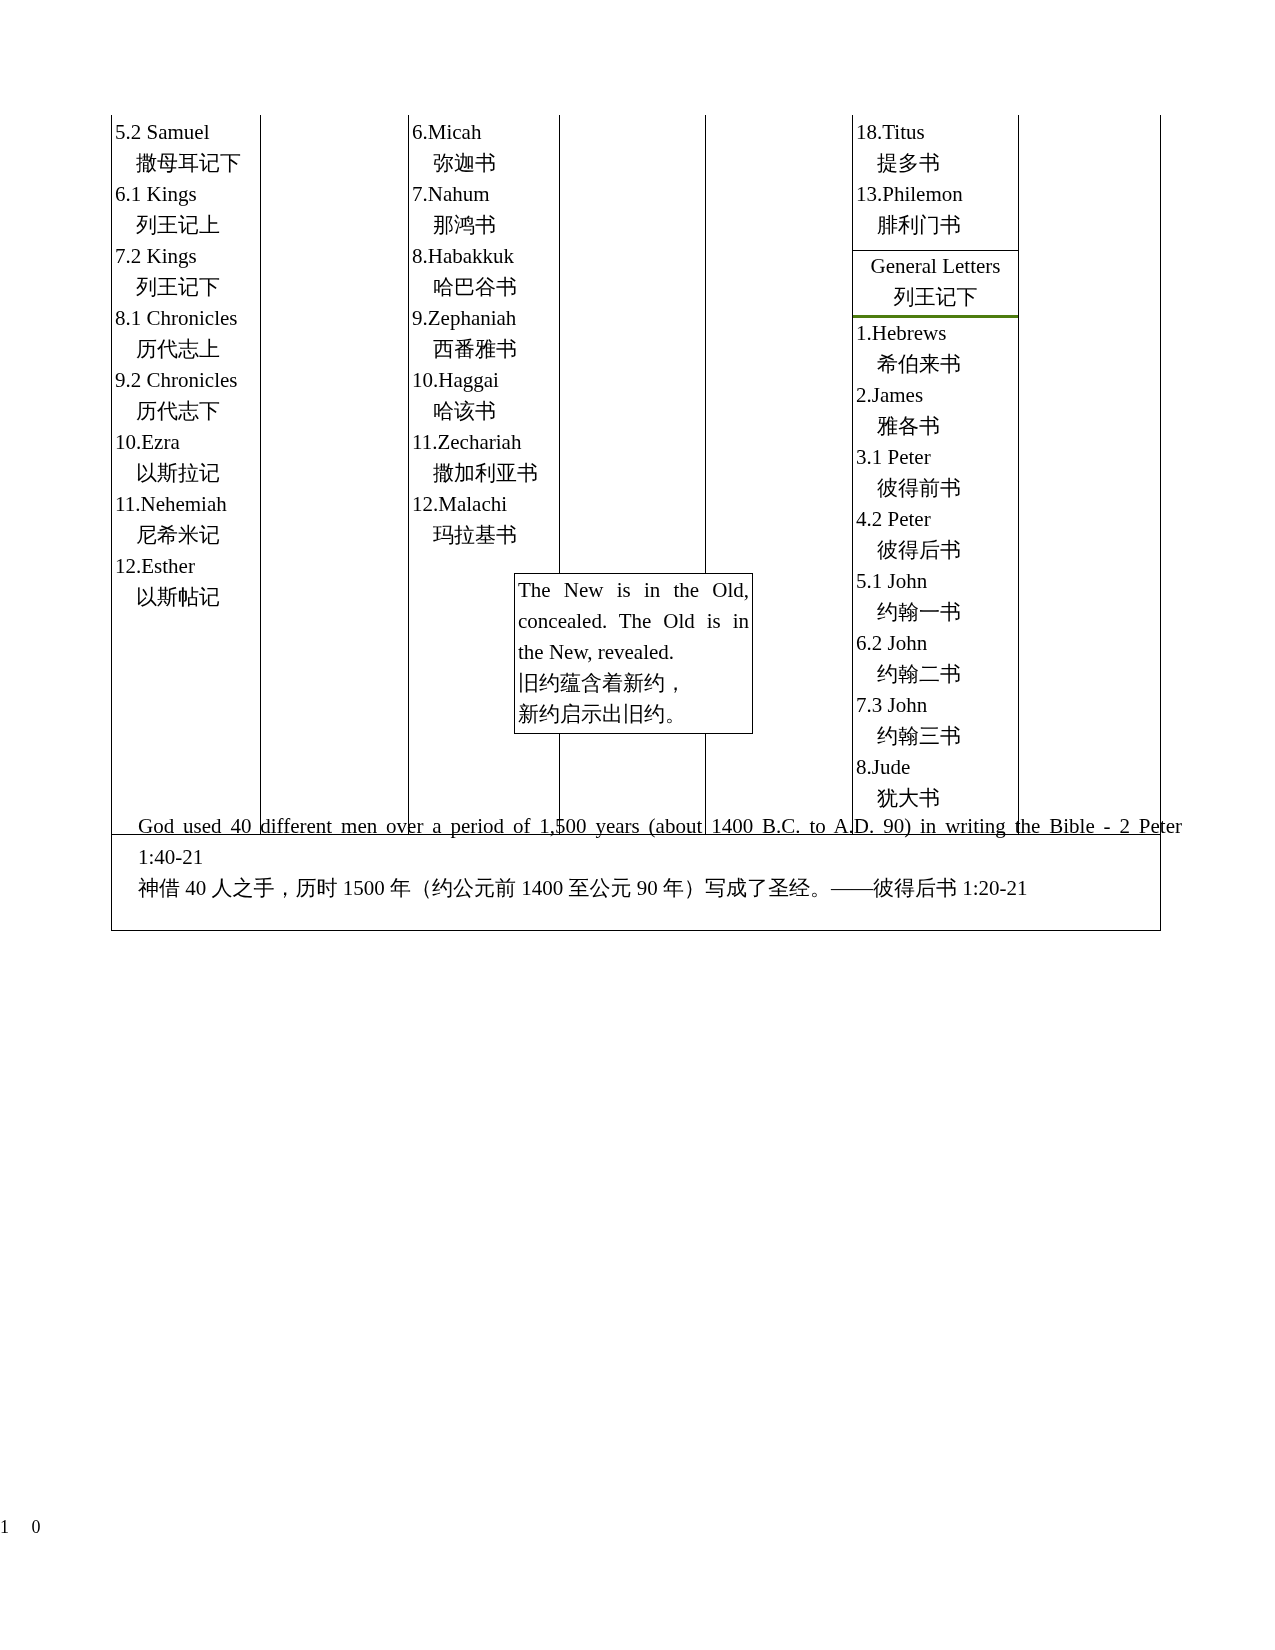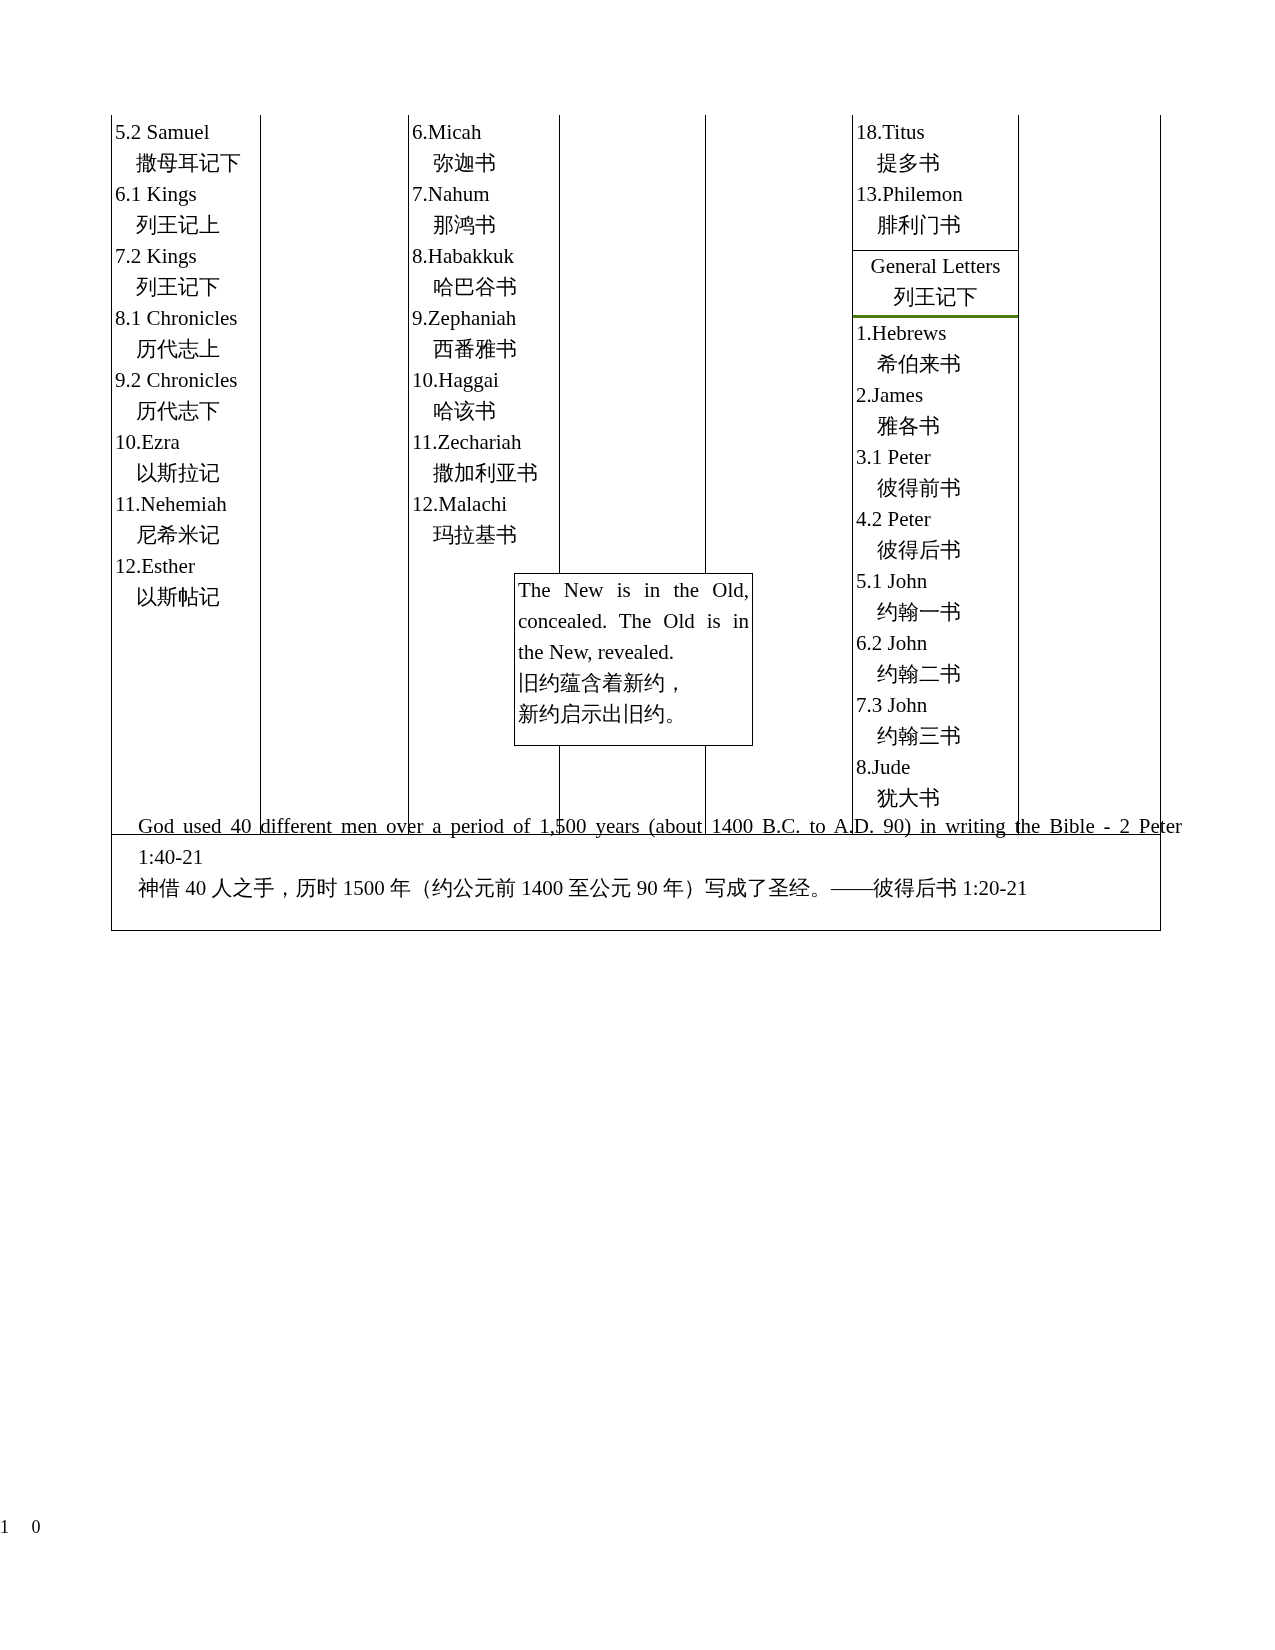--- a/index.html
+++ b/index.html
@@ -16,21 +16,21 @@
   .col { position:absolute; top:2px; }
   .entry { height:62px; overflow:visible; }
   .entry .en { padding-left:3px; white-space:nowrap; }
   .entry .zh { padding-left:24px; white-space:nowrap; }
   .gl-cell {
     margin-top:9px; height:64px; border-top:1px solid #000; border-bottom:3px solid #4d7c0f;
     text-align:center;
   }
   .quote-box {
     position:absolute; left:514px; top:573px; width:231px; z-index:5;
-    background:#ffffff; border:1px solid #000; padding:1px 3px 15px 3px;
+    background:#ffffff; border:1px solid #000; padding:1px 3px 3px 3px;
   }
   .quote-box .jline { text-align:justify; text-align-last:justify; white-space:nowrap; }
   .quote-box .nline { text-align:left; white-space:nowrap; }
   .footer-text { position:absolute; left:3px; top:696px; width:1044px;margin-left:24px; }
   .footer-text .jline { text-align:justify; text-align-last:justify; white-space:nowrap; }
   .page-number {
     position:absolute; top:1516px; left:0; width:1275px; 
     font-size:18px; line-height:22px; letter-spacing:9px;
   }
 </style>

